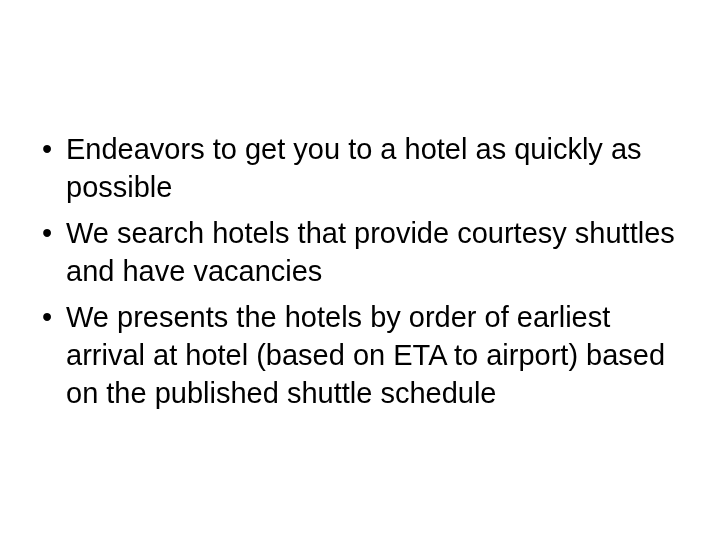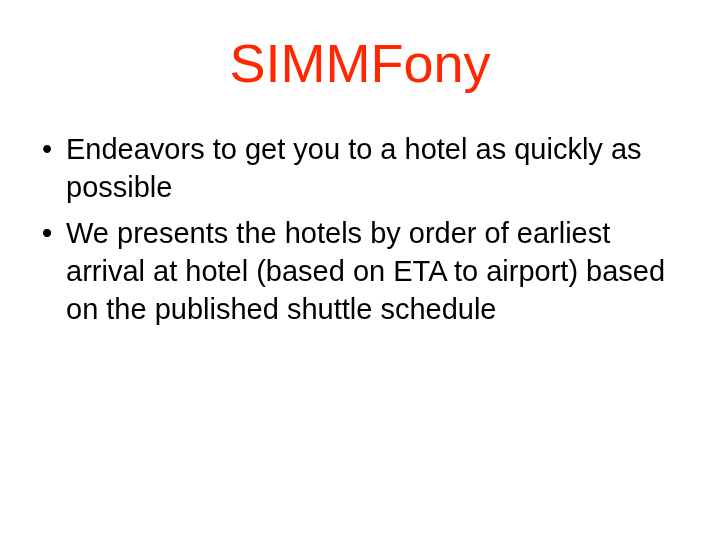--- a/index.html
+++ b/index.html
@@ -58,29 +58,29 @@
     font-size: 29px;
     line-height: 38px;
     color: #000000;
   }
 </style>
 </head>
 <body>
 
 <div class="slide">
 
-  <h1 class="slide-title" style="color: rgb(255, 38, 0);">SIMMFony</h1>
 
   <ul class="bullet-list">
     <li class="bullet-item">
       <span class="bullet-glyph">•</span>
       <span>Endeavors to get you to a hotel as quickly as possible</span>
     </li>
     <li class="bullet-item">
       <span class="bullet-glyph">•</span>
+      <span>We search hotels that provide courtesy shuttles and have vacancies</span>
     </li>
     <li class="bullet-item">
       <span class="bullet-glyph">•</span>
       <span>We presents the hotels by order of earliest arrival at hotel (based on ETA to airport) based on the published shuttle schedule</span>
     </li>
   </ul>
 
 </div>
 
 </body></html>

